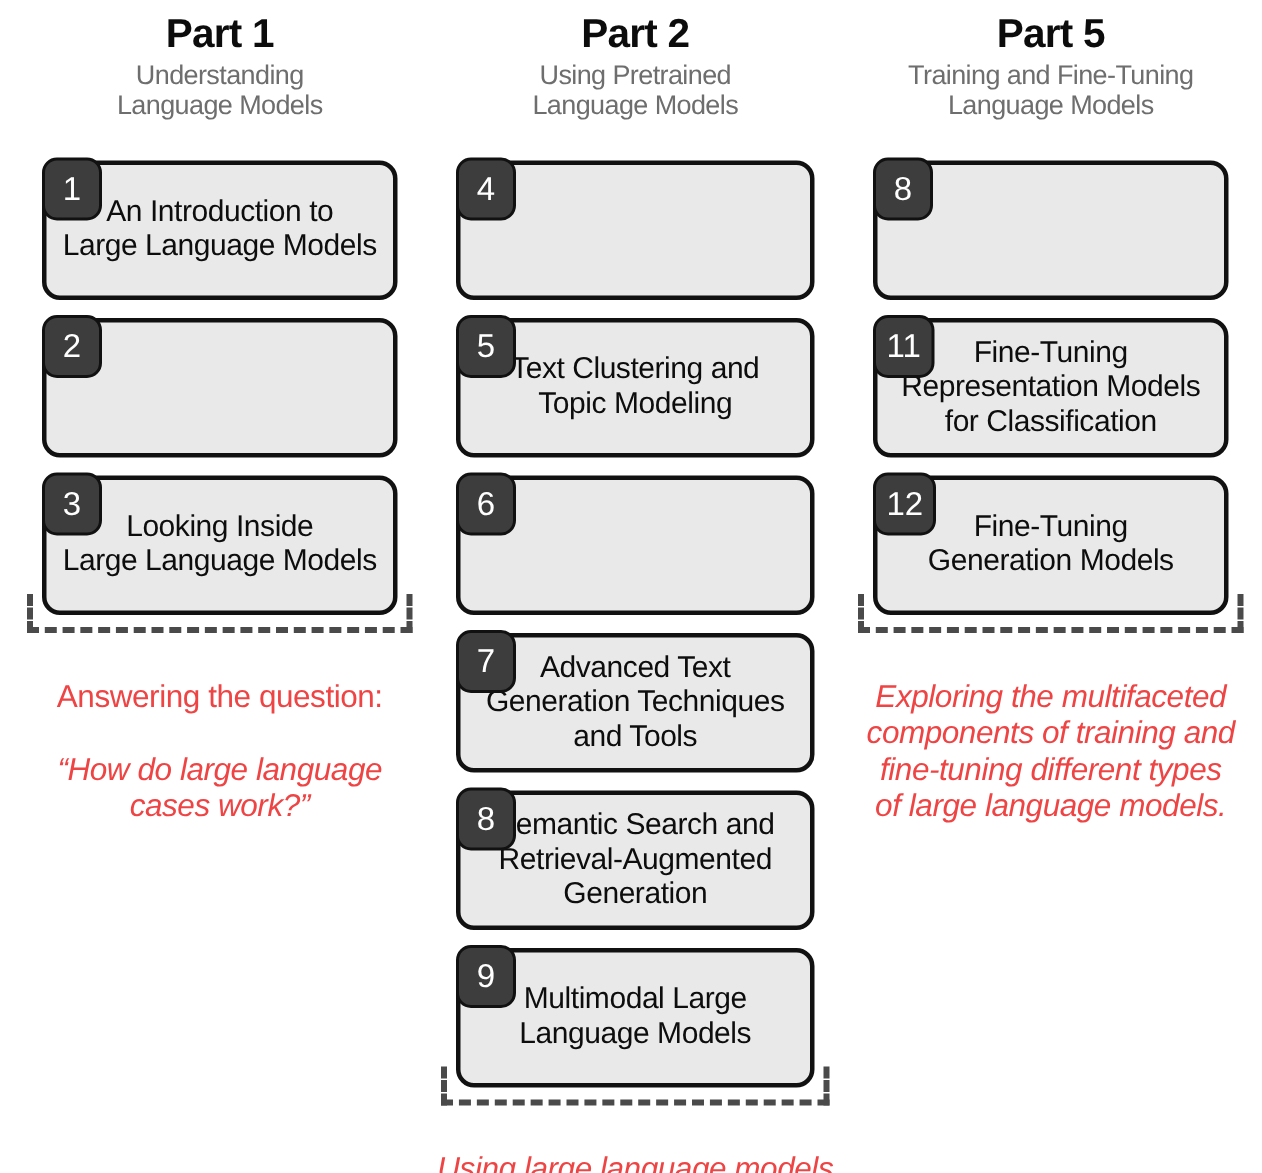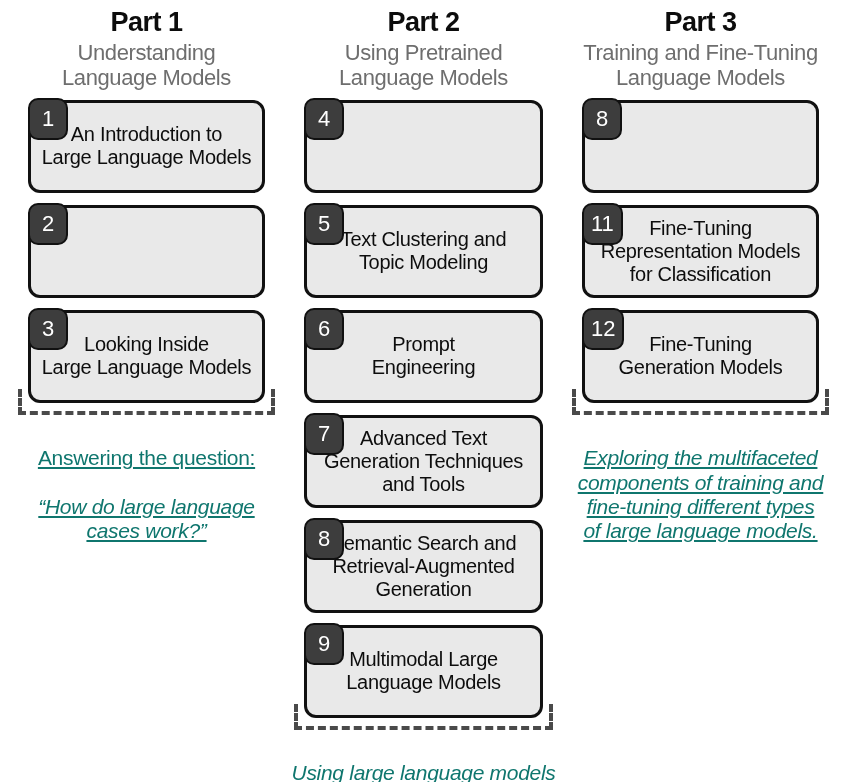--- a/index.html
+++ b/index.html
@@ -16,23 +16,23 @@
     justify-content: space-between;
     padding: 8px 22px 0 28px;
   }
   .column { display: flex; flex-direction: column; align-items: center; }
 
   .part-title {
     margin: 0; font-size: 27px; font-weight: 700; letter-spacing: -0.5px;
     color: #0c0c0c; text-align: center; line-height: 1.1;
   }
   .part-subtitle {
-    font-size: 22px; color: #6e6e6e; text-align: center;
+    font-size: 18px; color: #6e6e6e; text-align: center;
     line-height: 1.14; white-space: pre-line; letter-spacing: -0.4px;
-    margin: 2px 0 10px; width: 260px;
+    margin: 2px 0 26px; width: 260px;
   }
 
   .boxes { width: 100%; display: flex; flex-direction: column; }
   .chapter-box {
     position: relative;
     width: 100%; height: 93px; margin-bottom: 12px;
     background: #e9e9e9;
     border: 3px solid #111;
     border-radius: 12px;
     display: flex; align-items: center; justify-content: center;
@@ -55,21 +55,21 @@
     height: 26px;
     margin-top: -26px;
     border-left: 4px dashed #4a4a4a;
     border-right: 4px dashed #4a4a4a;
     border-bottom: 4px dashed #4a4a4a;
   }
 
   .caption {
     margin: 7px 0 0; width: 290px;
     text-align: center; font-size: 21px; line-height: 1.16;
-    letter-spacing: -0.3px; color: #0f766e; white-space: pre-line; text-decoration: underline;
+    letter-spacing: -0.3px; color: #ef4444; white-space: pre-line;
   }
   .caption-intro { display: block; font-style: normal; }
   .caption-italic { display: block; font-style: italic; }
 </style>
 </head>
 <body>
 
 <div class="canvas">
 
   <section class="column">
@@ -107,22 +107,20 @@
       <div class="chapter-box">
         <span class="badge">4</span>
       </div>
       <div class="chapter-box">
         <span class="badge">5</span>
         <span class="chapter-title">Text Clustering and
 Topic Modeling</span>
       </div>
       <div class="chapter-box">
         <span class="badge">6</span>
-        <span class="chapter-title">Prompt
-Engineering</span>
       </div>
       <div class="chapter-box">
         <span class="badge">7</span>
         <span class="chapter-title">Advanced Text
 Generation Techniques
 and Tools</span>
       </div>
       <div class="chapter-box">
         <span class="badge">8</span>
         <span class="chapter-title">Semantic Search and
@@ -136,21 +134,21 @@
       </div>
     </div>
     <div class="bracket"></div>
     <p class="caption">
       <span class="caption-italic">Using large language models
 across a variety of use cases.</span>
     </p>
   </section>
 
   <section class="column">
-    <h2 class="part-title">Part 3</h2>
+    <h2 class="part-title">Part 5</h2>
     <div class="part-subtitle">Training and Fine-Tuning
 Language Models</div>
     <div class="boxes">
       <div class="chapter-box">
         <span class="badge">8</span>
       </div>
       <div class="chapter-box">
         <span class="badge">11</span>
         <span class="chapter-title">Fine-Tuning
 Representation Models

